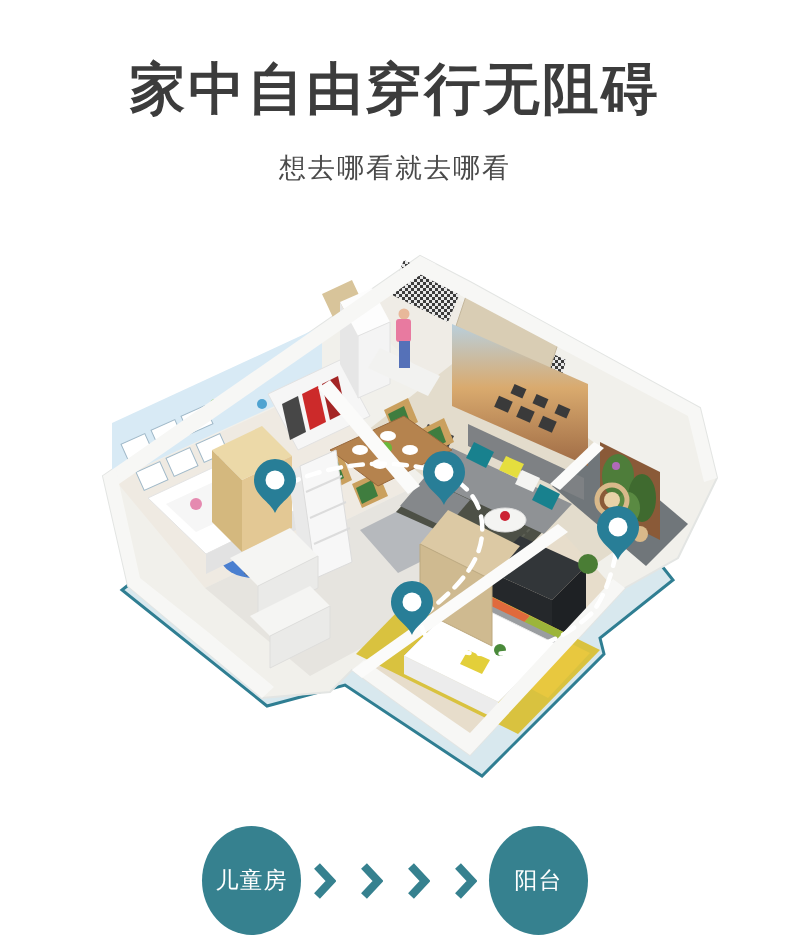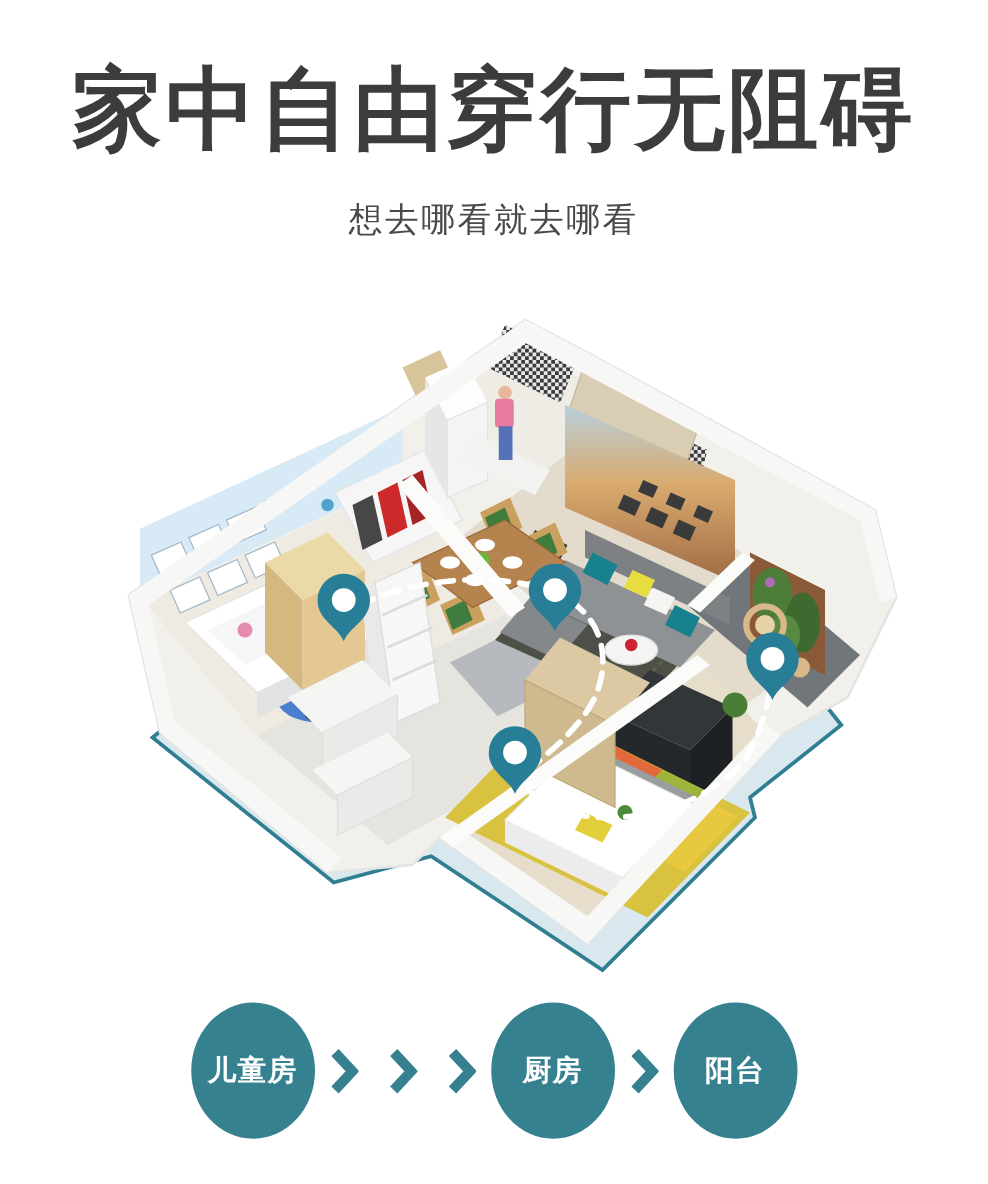--- a/index.html
+++ b/index.html
@@ -3,24 +3,24 @@
 <meta charset="utf-8">
 <style>
   :root{
     --accent_teal:#36818F; --pin_teal:#287E97; --plate_fill:#D8E8EE; --plate_stroke:#2F7E92;
     --route_white:#FFFFFF; --title_gray:#3C3C3C; --subtitle_gray:#4A4A4A;
   }
   html,body{margin:0;padding:0;background:#fff;}
   .page{position:relative;width:790px;height:947px;margin:0 auto;background:#fff;overflow:hidden;
         font-family:"DejaVu Sans","Liberation Sans",sans-serif;}
   .hero{position:absolute;top:40px;left:0;width:790px;text-align:center;}
-  .hero h1{margin:0;font-size:72px;font-weight:bold;letter-spacing:3px;color:var(--title_gray);}
+  .hero h1{margin:12px;font-size:56px;font-weight:bold;letter-spacing:3px;color:var(--title_gray);}
   .hero h2{margin:22px 0 16px 0;font-size:27px;font-weight:normal;letter-spacing:2px;color:var(--subtitle_gray);}
   .plan{position:absolute;top:198px;left:0;width:790px;height:600px;}
-  .nav{position:absolute;top:802px;left:0;width:790px;display:flex;justify-content:center;align-items:center;font-weight:bold;}
+  .nav{position:absolute;top:826px;left:0;width:790px;display:flex;justify-content:center;align-items:center;}
   .bubble{width:99px;height:109px;border-radius:50%;background:var(--accent_teal);
           display:flex;align-items:center;justify-content:center;flex:0 0 auto;}
   .bubble span{color:#fff;font-size:23px;letter-spacing:1px;white-space:nowrap;}
   .chev{width:23px;height:38px;margin:0 12px;flex:0 0 auto;}
   .chev polyline{fill:none;stroke:var(--accent_teal);stroke-width:8;stroke-linecap:butt;stroke-linejoin:miter;}
   
   .plate{fill:var(--plate_fill);stroke:var(--plate_stroke);stroke-width:3;stroke-linejoin:miter;}
   .shell{fill:#F1F0EB;stroke:#E3E5E3;stroke-width:2;}
   .wallband{fill:#F7F7F5;}
   .divider{fill:#FBFBFA;}
@@ -252,23 +252,20 @@
     </div>
     <svg class="chev" viewBox="0 0 23 38">
         <polyline points="4,4 18,19 4,34"></polyline>
       </svg>
     <svg class="chev" viewBox="0 0 23 38">
         <polyline points="4,4 18,19 4,34"></polyline>
       </svg>
     <svg class="chev" viewBox="0 0 23 38">
         <polyline points="4,4 18,19 4,34"></polyline>
       </svg>
-    <div class="bubble">
-      <span>厨房</span>
-    </div>
     <svg class="chev" viewBox="0 0 23 38">
         <polyline points="4,4 18,19 4,34"></polyline>
       </svg>
     <div class="bubble">
       <span>阳台</span>
     </div>
   </div>
 </div>
 
 </body></html>

